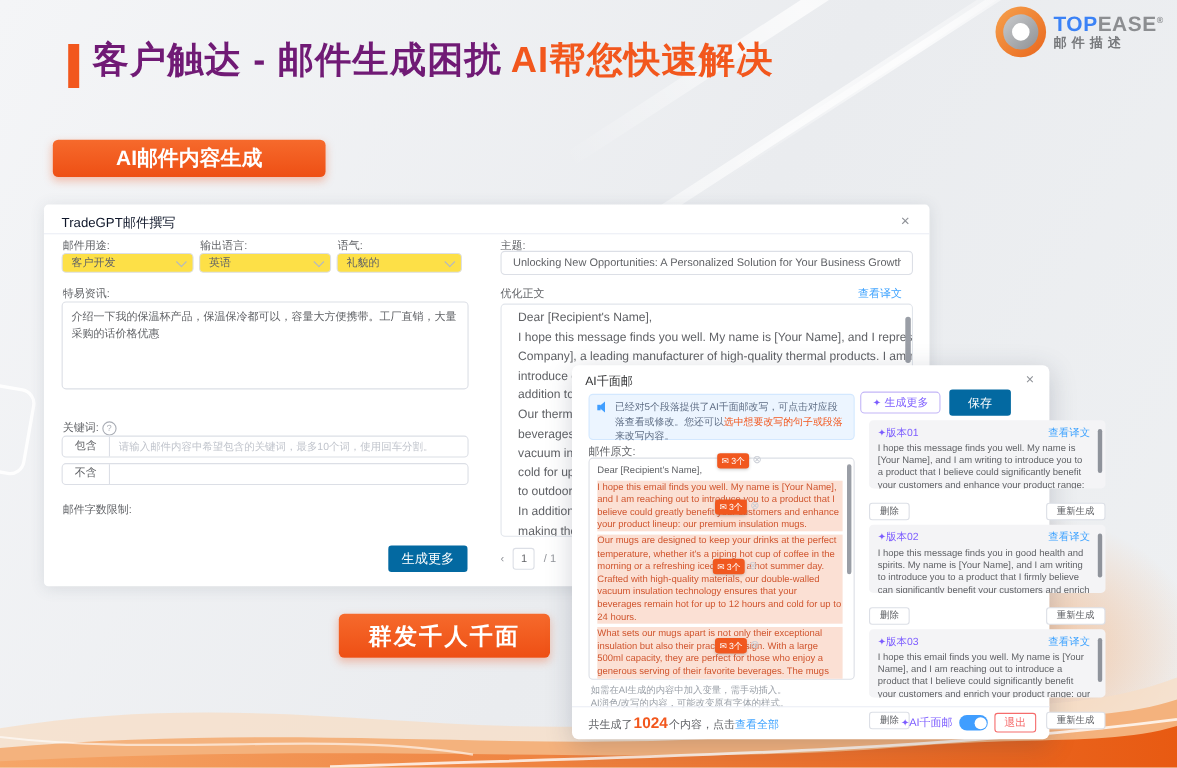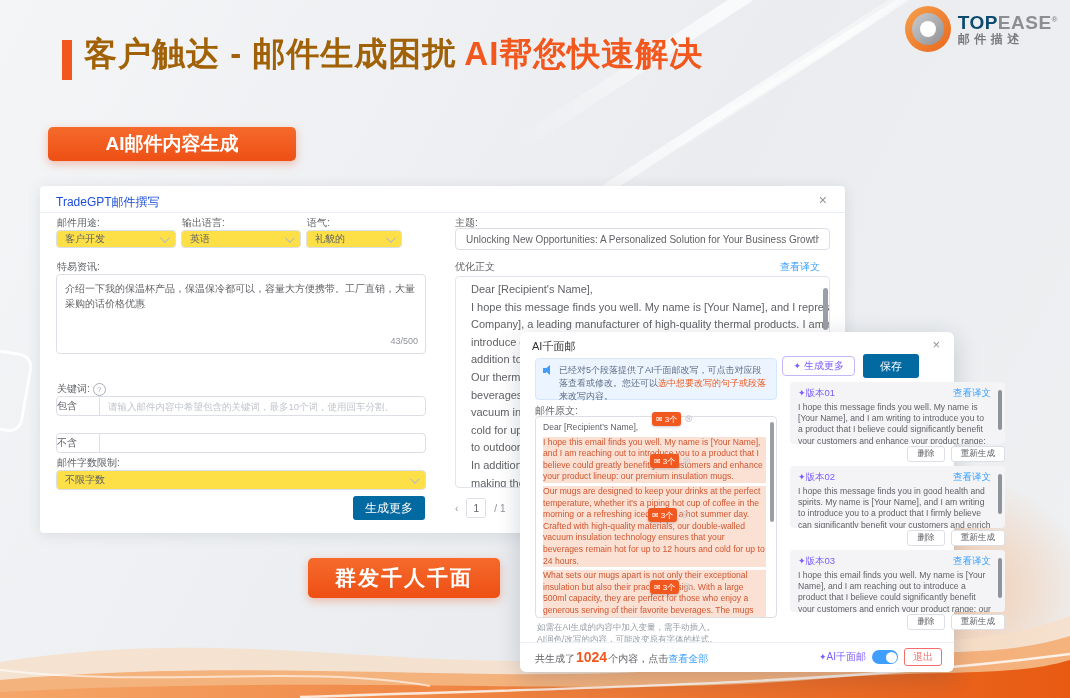--- a/index.html
+++ b/index.html
@@ -10,53 +10,53 @@
   }
   
   .streak{position:absolute;background:linear-gradient(90deg,rgba(255,255,255,0),rgba(255,255,255,.75),rgba(255,255,255,0));transform:rotate(-33deg);z-index:0}
   .ring-decor{position:absolute;left:-28px;top:350px;width:50px;height:74px;border:3px solid rgba(255,255,255,.9);border-radius:14px;transform:rotate(10deg);z-index:0}
   .glow{position:absolute;right:-20px;top:470px;width:300px;height:240px;border-radius:50%;
     background:radial-gradient(closest-side,rgba(246,160,92,.55),rgba(246,160,92,0));z-index:1}
   .waves{position:absolute;left:0;bottom:0;width:1070px;height:132px;z-index:1}
   
   .title-bar{position:absolute;left:62px;top:40px;width:10px;height:40px;background:#f2571d;z-index:2}
   .page-title{position:absolute;left:84px;top:32px;font-size:33px;font-weight:bold;letter-spacing:1px;z-index:2;white-space:nowrap}
-  .pt-dark{color:#a16207}
+  .pt-dark{color:#701a75}
   .pt-orange{color:#f2571d;margin-left:8px}
   .logo{position:absolute;right:12px;top:6px;display:flex;align-items:center;gap:7px;z-index:2}
   .logo-ring{width:46px;height:46px;border-radius:50%;background:linear-gradient(135deg,#f6a14d,#e9671d);display:flex;align-items:center;justify-content:center}
   .logo-ring-mid{width:32px;height:32px;border-radius:50%;background:linear-gradient(135deg,#c9cbce,#8f9194);display:flex;align-items:center;justify-content:center}
   .logo-ring-core{width:16px;height:16px;border-radius:50%;background:#fff}
   .logo-text{line-height:1.05}
   .logo-en{font-size:19px;font-weight:bold;letter-spacing:.5px}
-  .logo-top{color:#0c4a6e}.logo-ease{color:#8c8e91}
+  .logo-top{color:#3b82f6}.logo-ease{color:#8c8e91}
   .logo-reg{font-size:8px;color:#8c8e91;vertical-align:super}
   .logo-cn{font-size:12px;color:#77797c;letter-spacing:4.5px;font-weight:bold}
   
   .badge-big{position:absolute;background:linear-gradient(180deg,#f66a2c,#ee4f14);color:#fff;font-weight:bold;
     display:flex;align-items:center;justify-content:center;border-radius:5px;z-index:4;box-shadow:0 3px 8px rgba(238,90,36,.35)}
   .badge-gen{left:48px;top:127px;width:248px;height:34px;font-size:19px}
   .badge-mass{left:308px;top:558px;width:192px;height:40px;font-size:21px;letter-spacing:2px}
   
   .panel{position:absolute;left:40px;top:186px;width:805px;height:347px;background:#fff;border-radius:4px;
     box-shadow:0 2px 14px rgba(60,70,90,.12);z-index:2;font-size:10px;color:#606266}
-  .panel-title{position:absolute;left:16px;top:8px;font-size:12px;color:#1d4ed8}
+  .panel-title{position:absolute;left:16px;top:8px;font-size:12px;color:#0f172a}
   .panel-close{position:absolute;right:18px;top:6px;font-size:14px;color:#909399;cursor:pointer}
   .panel-divider{position:absolute;left:0;top:26px;width:100%;height:1px;background:#ebeef5}
   .f-label{position:absolute;font-size:10px;color:#606266}
   .sel{position:absolute;height:18px;border:1px solid #dcdfe6;border-radius:4px;display:flex;align-items:center;
     justify-content:space-between;padding:0 8px;background:#fde047;box-sizing:border-box;font-size:10px;color:#606266}
   .caret{width:6px;height:6px;border-right:1.2px solid #b4b9c2;border-bottom:1.2px solid #b4b9c2;transform:rotate(45deg) translateY(-2px)}
   .desc-box{position:absolute;left:16px;top:88px;width:370px;height:80px;border:1px solid #dcdfe6;border-radius:4px;box-sizing:border-box;
     padding:6px 8px;font-size:10px;color:#606266;line-height:15px;resize:none;font-family:inherit;overflow:hidden}
   .desc-count{position:absolute;left:16px;top:150px;width:362px;text-align:right;font-size:9px;color:#909399}
   .qmark{display:inline-block;width:11px;height:11px;border:1px solid #a9adb5;border-radius:50%;font-size:8px;line-height:11px;
     text-align:center;color:#a9adb5;vertical-align:middle;margin-left:3px}
   .kw-row{position:absolute;left:16px;width:370px;height:20px;border:1px solid #dcdfe6;border-radius:4px;display:flex;align-items:center;box-sizing:border-box;background:#fff}
-  .kw-prefix{width:42px;text-align:left;font-size:10px;color:#606266;border-right:1px solid #dcdfe6;line-height:18px;flex:none}
+  .kw-prefix{width:42px;text-align:center;font-size:10px;color:#606266;border-right:1px solid #dcdfe6;line-height:18px;flex:none}
   .kw-input{border:none;outline:none;flex:1;font-size:9.5px;padding:0 8px;color:#606266;background:transparent;font-family:inherit}
   .kw-input::placeholder{color:#c0c4cc}
   .btn-orange{background:#0369a1;color:#fff;border:none;border-radius:3px;font-size:12px;display:flex;align-items:center;justify-content:center;cursor:pointer;font-family:inherit}
   .gen-btn{position:absolute;left:313px;top:310px;width:72px;height:24px}
   .subj-input{position:absolute;left:415px;top:42px;width:375px;height:22px;border:1px solid #dcdfe6;border-radius:4px;box-sizing:border-box;
     font-size:10px;color:#606266;padding:0 10px;font-family:inherit;outline:none;background:#fff}
   .link-blue{color:#3da2ff;cursor:pointer}
   .body-box{position:absolute;left:415px;top:90px;width:375px;height:212px;border:1px solid #e1e5eb;border-radius:4px;box-sizing:border-box;
     padding:4px 0 0 15px;overflow:hidden;background:#fff}
   .body-box .ln{font-size:11px;line-height:17.6px;color:#606266;white-space:nowrap}
@@ -92,21 +92,21 @@
     display:flex;align-items:center;gap:3px;cursor:pointer;font-family:inherit}
   .save-btn{width:56px;height:24px;font-size:11px}
   .versions{position:absolute;left:270px;top:50px;width:215px}
   .ver-item{margin-bottom:4px}
   .ver-card{position:relative;background:#f4f4f6;border-radius:4px;padding:5px 14px 5px 8px;height:62px;box-sizing:border-box;overflow:hidden}
   .ver-head{display:flex;justify-content:space-between;align-items:center;margin-bottom:2px}
   .ver-name{color:#7c5cff;font-size:9.5px}
   .ver-trans{font-size:9.5px}
   .ver-text{font-size:8.6px;line-height:11.2px;color:#606266}
   .ver-thumb{position:absolute;right:3px;top:8px;width:4px;height:40px;background:#8f939b;border-radius:2px}
-  .ver-btns{display:flex;justify-content:flex-end;gap:6px;margin-top:2px}
+  .ver-btns{display:flex;justify-content:space-between;gap:6px;margin-top:13px}
   .btn-mini{height:16px;padding:0 9px;background:#fff;border:1px solid #dcdfe6;border-radius:3px;color:#606266;font-size:8.6px;
     display:flex;align-items:center;cursor:pointer;font-family:inherit}
   .ov-toggle-group{position:absolute;right:12px;top:316px;display:flex;align-items:center;gap:6px}
   .toggle-label{color:#7c5cff;font-size:10px}
   .toggle{width:26px;height:14px;border-radius:8px;background:#409eff;position:relative;cursor:pointer}
   .toggle::after{content:"";position:absolute;right:1.5px;top:1.5px;width:11px;height:11px;border-radius:50%;background:#fff}
   .exit-btn{height:18px;padding:0 8px;border:1px solid #f56c6c;color:#f56c6c;background:#fff;border-radius:3px;font-size:10px;
     display:flex;align-items:center;cursor:pointer;font-family:inherit}
   .star{font-size:9px}
 </style>
@@ -160,45 +160,40 @@
   <div class="sel" style="left:16px;top:44px;width:120px">
     <span>客户开发</span>
       <span class="caret"></span>
   </div>
   <div class="f-label" style="left:142px;top:30px">输出语言:</div>
   <div class="sel" style="left:141px;top:44px;width:120px">
     <span>英语</span>
       <span class="caret"></span>
   </div>
   <div class="f-label" style="left:267px;top:30px">语气:</div>
-  <div class="sel" style="left:266px;top:44px;width:96px">
+  <div class="sel" style="left:266px;top:44px;width:114px">
     <span>礼貌的</span>
       <span class="caret"></span>
   </div>
 
   <div class="f-label" style="left:17px;top:74px">特易资讯:</div>
   <textarea class="desc-box" style="">介绍一下我的保温杯产品，保温保冷都可以，容量大方便携带。工厂直销，大量采购的话价格优惠</textarea>
-  <div class="desc-count">43/500</div>
 
   <div class="f-label" style="left:17px;top:196px">
     <span>关键词:</span><span class="qmark">?</span>
   </div>
   <div class="kw-row" style="top:210px">
     <div class="kw-prefix">包含</div>
     <input class="kw-input" placeholder="请输入邮件内容中希望包含的关键词，最多10个词，使用回车分割。" style="">
   </div>
-  <div class="kw-row" style="top:247px">
+  <div class="kw-row" style="top:235px">
     <div class="kw-prefix">不含</div>
   </div>
 
   <div class="f-label" style="left:17px;top:270px">邮件字数限制:</div>
-  <div class="sel" style="left:16px;top:284px;width:370px;height:20px">
-    <span>不限字数</span>
-      <span class="caret"></span>
-  </div>
   <button class="btn-orange gen-btn">生成更多</button>
 
   <div class="f-label" style="left:415px;top:30px">主题:</div>
   <input class="subj-input" value="Unlocking New Opportunities: A Personalized Solution for Your Business Growth" style="">
 
   <div class="f-label" style="left:415px;top:74px">优化正文</div>
   <div class="f-label link-blue" style="left:740px;top:74px">查看译文</div>
   <div class="body-box">
     <div>
 

